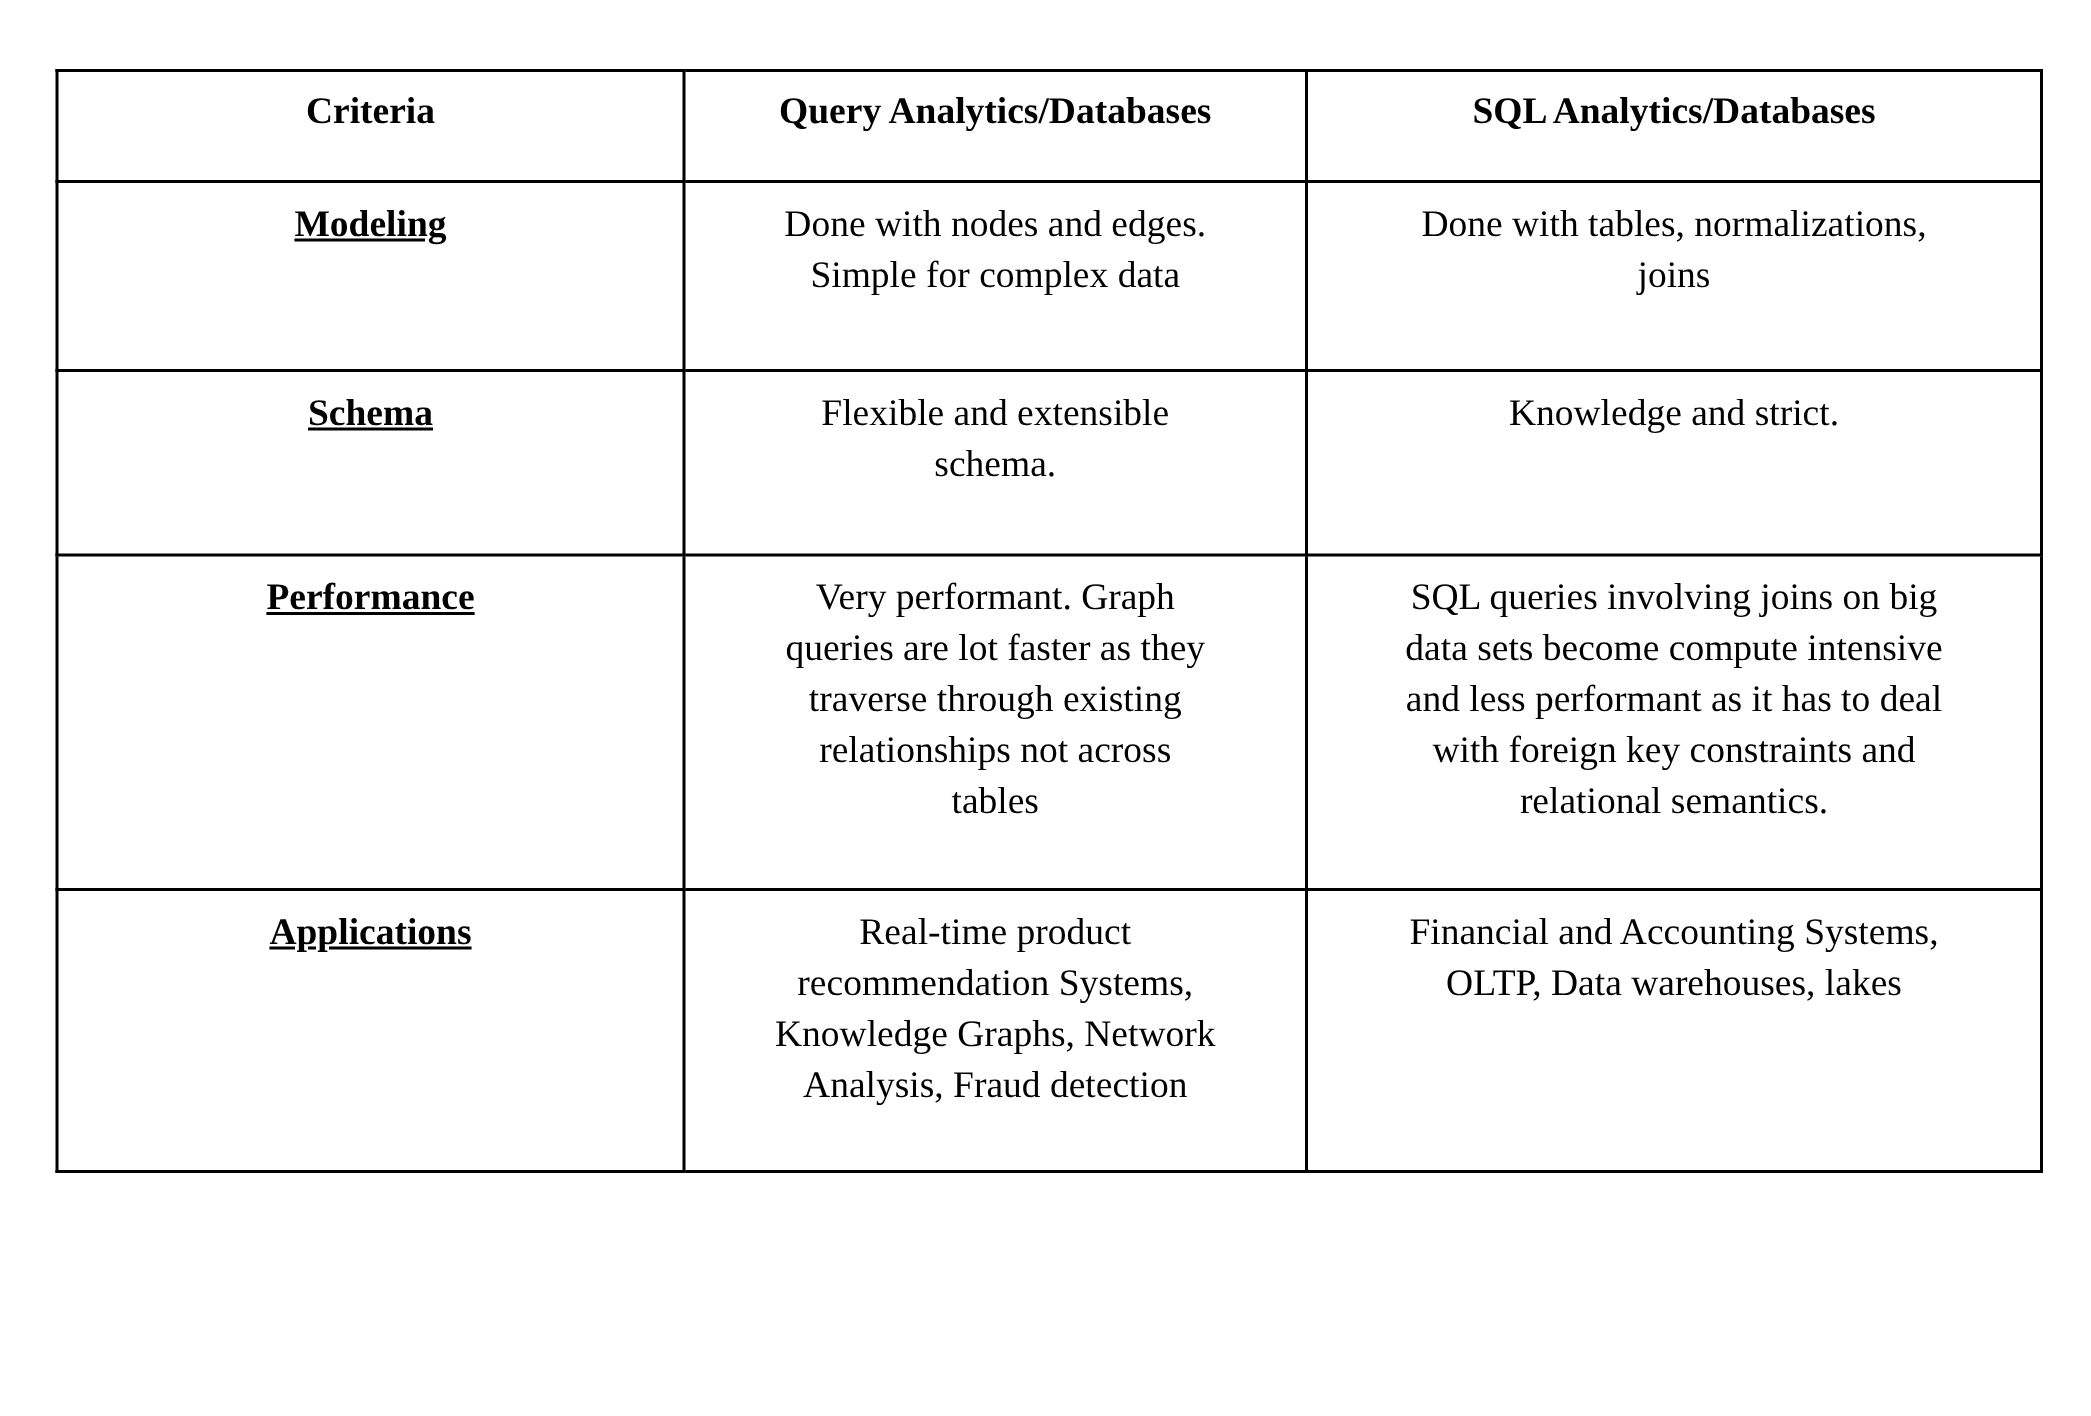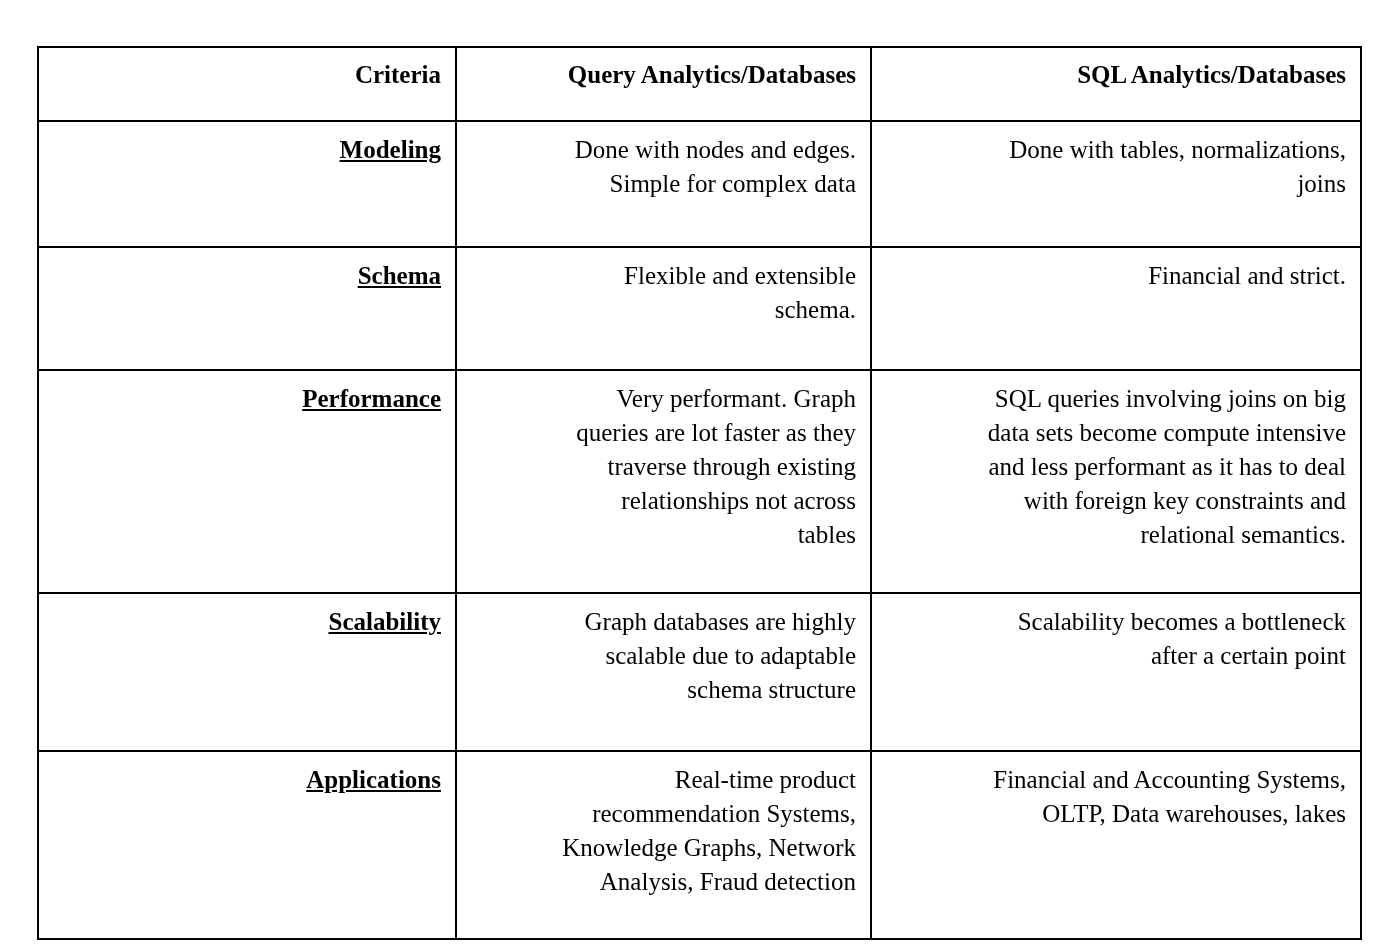--- a/index.html
+++ b/index.html
@@ -30,21 +30,21 @@
   table.comparison-table col.col-graph    { width: 415px; }
   table.comparison-table col.col-sql      { width: 490px; }
 
   table.comparison-table th,
   table.comparison-table td {
     border: 2px solid #000000;
     vertical-align: top;
     padding: 11px 14px 10px 14px;
     font-size: 25px;
     line-height: 34px;
-    text-align: right;
+    text-align: center;
     font-weight: normal;
   }
   table.comparison-table thead th {
     font-weight: bold;
     padding-top: 10px;
     padding-bottom: 8px;
   }
   table.comparison-table tbody th.row-label {
     font-weight: bold;
     text-decoration: underline;
@@ -101,54 +101,40 @@
       </tr>
       <tr class="row-schema">
         <th class="row-label">
           <span class="cell-text">Schema</span>
         </th>
         <td>
           <span class="cell-text">Flexible and extensible
 schema.</span>
         </td>
         <td>
-          <span class="cell-text">Financial and strict.</span>
+          <span class="cell-text">Knowledge and strict.</span>
         </td>
       </tr>
       <tr class="row-performance">
         <th class="row-label">
           <span class="cell-text">Performance</span>
         </th>
         <td>
           <span class="cell-text">Very performant. Graph
 queries are lot faster as they
 traverse through existing
 relationships not across
 tables</span>
         </td>
         <td>
           <span class="cell-text">SQL queries involving joins on big
 data sets become compute intensive
 and less performant as it has to deal
 with foreign key constraints and
 relational semantics.</span>
-        </td>
-      </tr>
-      <tr class="row-scalability">
-        <th class="row-label">
-          <span class="cell-text">Scalability</span>
-        </th>
-        <td>
-          <span class="cell-text">Graph databases are highly
-scalable due to adaptable
-schema structure</span>
-        </td>
-        <td>
-          <span class="cell-text">Scalability becomes a bottleneck
-after a certain point</span>
         </td>
       </tr>
       <tr class="row-applications">
         <th class="row-label">
           <span class="cell-text">Applications</span>
         </th>
         <td>
           <span class="cell-text">Real-time product
 recommendation Systems,
 Knowledge Graphs, Network

